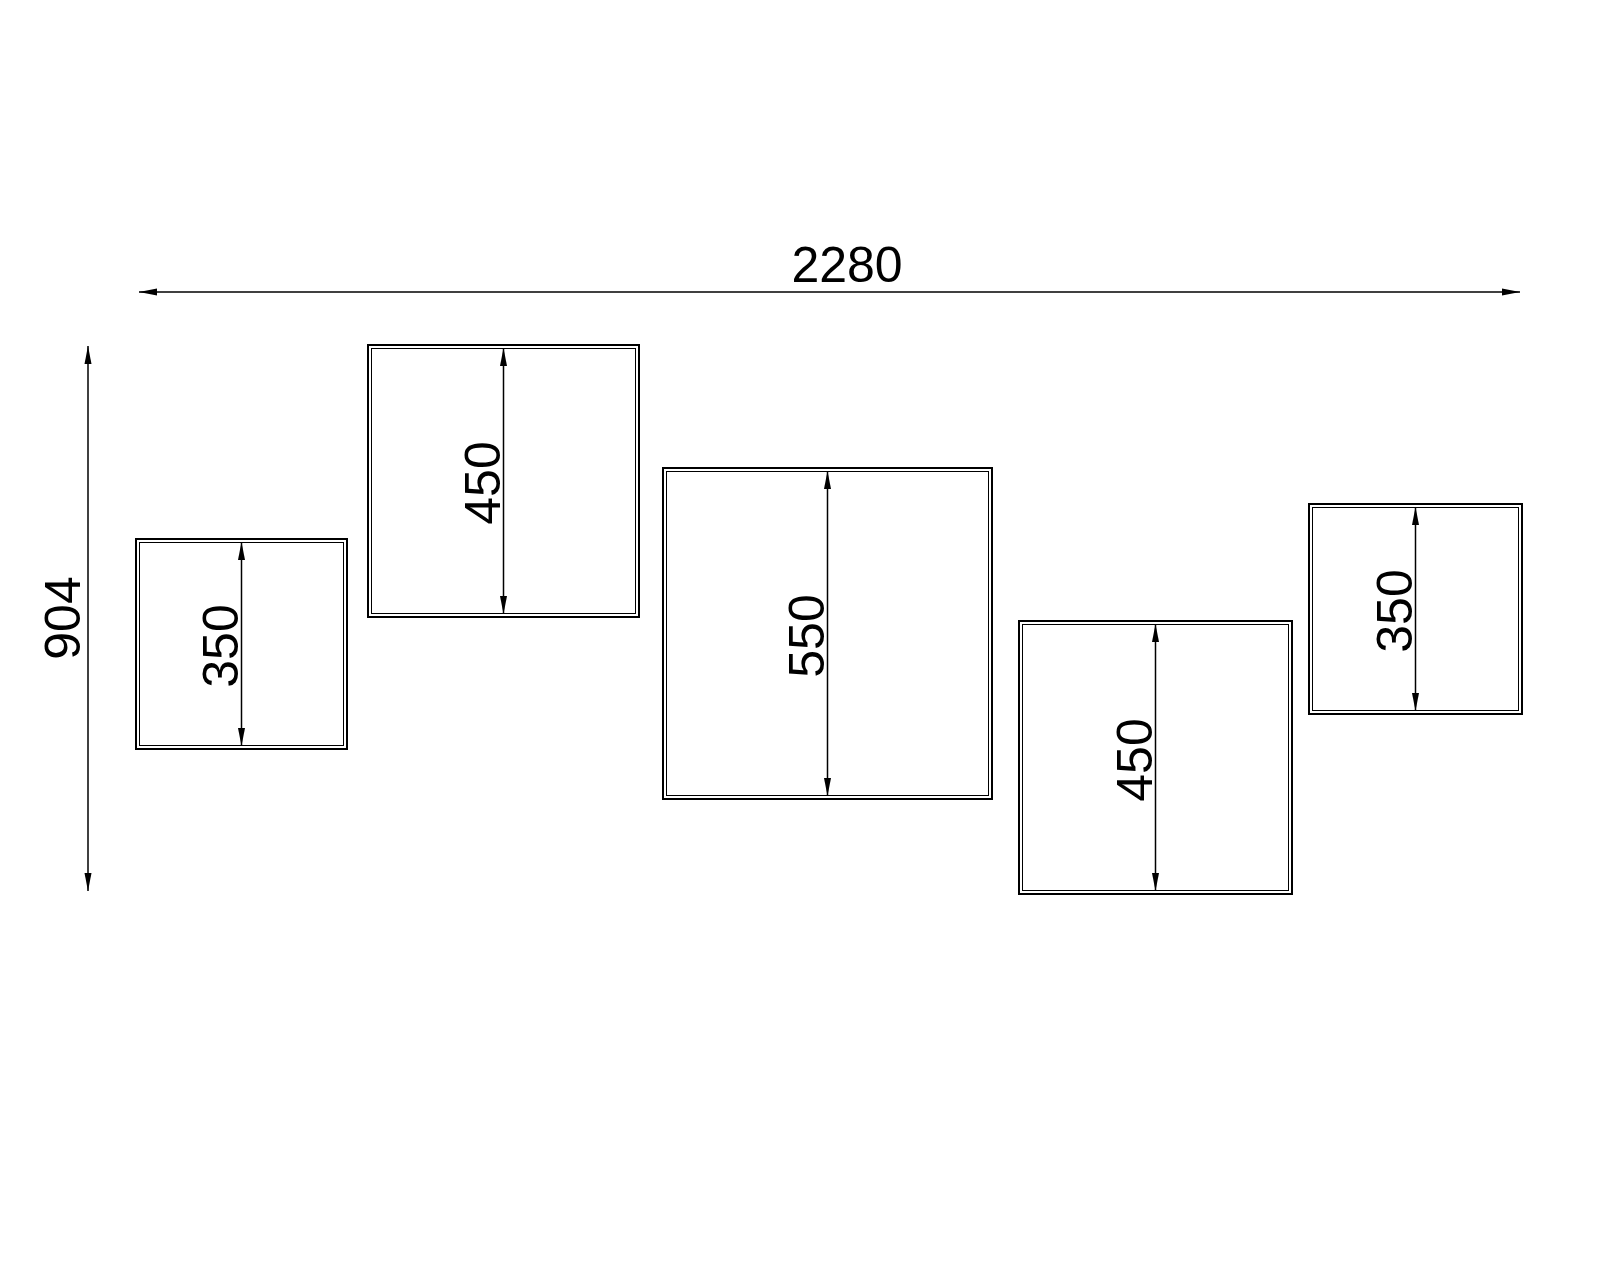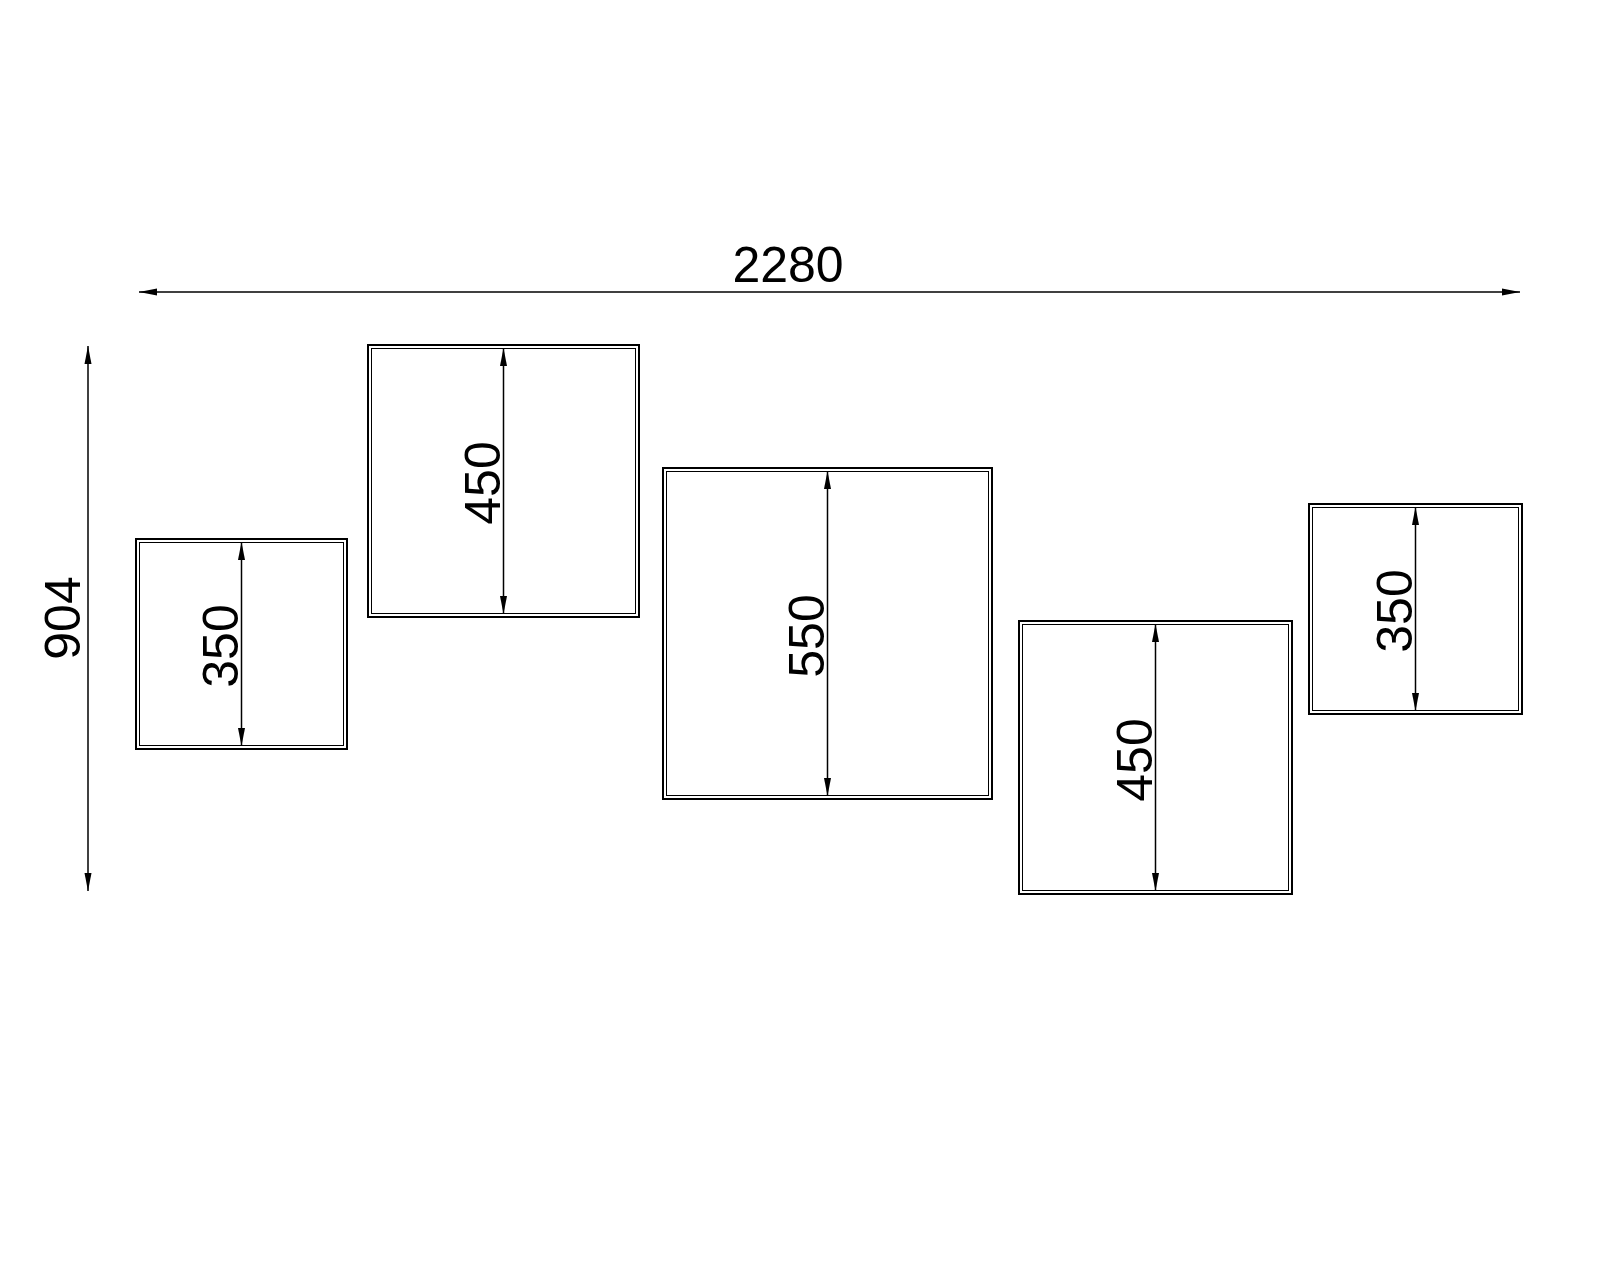--- a/index.html
+++ b/index.html
@@ -95,16 +95,16 @@
     <div class="panel-inner"></div>
     <div class="dim-label vertical" style="left: 114.5px; top: 137.5px;">450</div>
   </div>
 
   <div class="panel" style="left: 1308px; top: 503px; width: 215px; height: 212px;">
     <div class="panel-inner"></div>
     <div class="dim-label vertical" style="left: 84.5px; top: 106px;">350</div>
   </div>
 </div>
 
-  <div class="dim-label" id="overall-width-label" style="left: 788px; top: 265px;">2280</div>
+  <div class="dim-label" id="overall-width-label" style="left: 847px; top: 265px;">2280</div>
 
   <div class="dim-label vertical" id="overall-height-label" style="left: 63px; top: 618px;">904</div>
 </div>
 
 </body></html>

